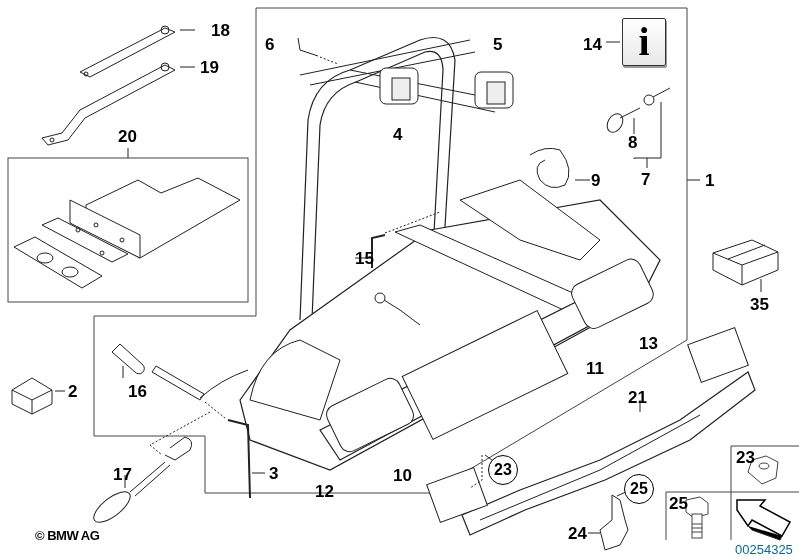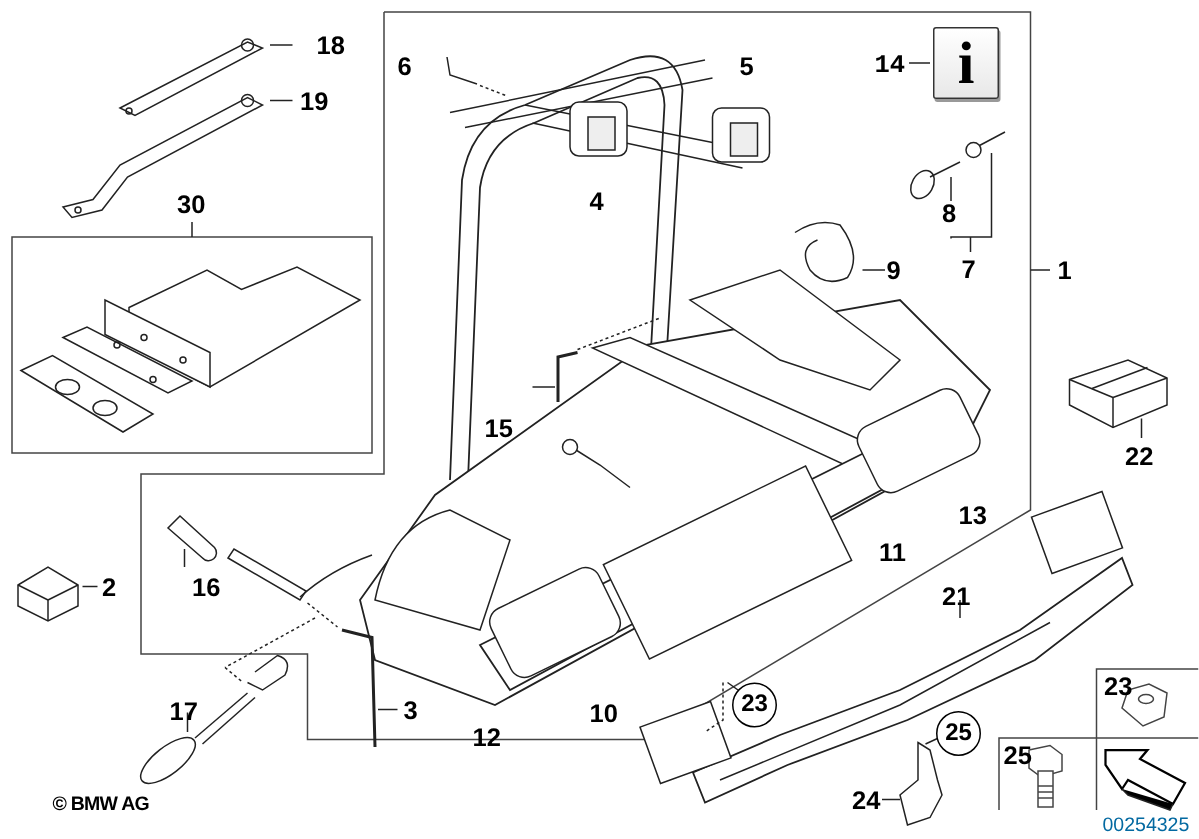--- a/index.html
+++ b/index.html
@@ -176,31 +176,31 @@
         <line x1="692" y1="532" x2="702" y2="532"></line>
     </g>
 
     <path d="M737,500 L765,500 L760,506 L790,522 L782,536 L752,520 L748,526 L737,510 Z" fill="#fff" stroke="#000" stroke-width="1.5"></path>
     <path d="M748,526 L752,530 L780,540 L782,536" fill="#000"></path>
   </g>
 </svg>
 
 <div class="lbl" style="left:200px;top:22px;margin-left:11px;">18</div>
 <div class="lbl" style="left:200px;top:59px;">19</div>
-<div class="lbl" style="left:118px;top:128px;">30</div>
+<div class="lbl" style="left:118px;top:128px;">20</div>
 <div class="lbl" style="left:265px;top:36px;">6</div>
 <div class="lbl" style="left:493px;top:36px;">5</div>
 <div class="lbl" style="left:393px;top:126px;">4</div>
-<div class="lbl" style="left:583px;top:36px;font-family:Liberation Mono, monospace;">14</div>
+<div class="lbl" style="left:583px;top:36px;">14</div>
 <div class="lbl" style="left:628px;top:134px;">8</div>
 <div class="lbl" style="left:641px;top:171px;">7</div>
 <div class="lbl" style="left:591px;top:172px;">9</div>
 <div class="lbl" style="left:705px;top:172px;">1</div>
-<div class="lbl" style="left:323px;top:250px;margin-top:27px;">15</div>
-<div class="lbl" style="left:750px;top:296px;">22</div>
+<div class="lbl" style="left:355px;top:250px;">15</div>
+<div class="lbl" style="left:750px;top:296px;">35</div>
 <div class="lbl" style="left:620px;top:335px;margin-left:19px;">13</div>
 <div class="lbl" style="left:586px;top:360px;">11</div>
 <div class="lbl" style="left:68px;top:383px;">2</div>
 <div class="lbl" style="left:128px;top:383px;">16</div>
 <div class="lbl" style="left:628px;top:389px;">21</div>
 <div class="lbl" style="left:269px;top:465px;">3</div>
 <div class="lbl" style="left:393px;top:467px;">10</div>
 <div class="lbl" style="left:315px;top:483px;">12</div>
 <div class="lbl" style="left:113px;top:466px;">17</div>
 <div class="lbl" style="left:568px;top:525px;">24</div>

